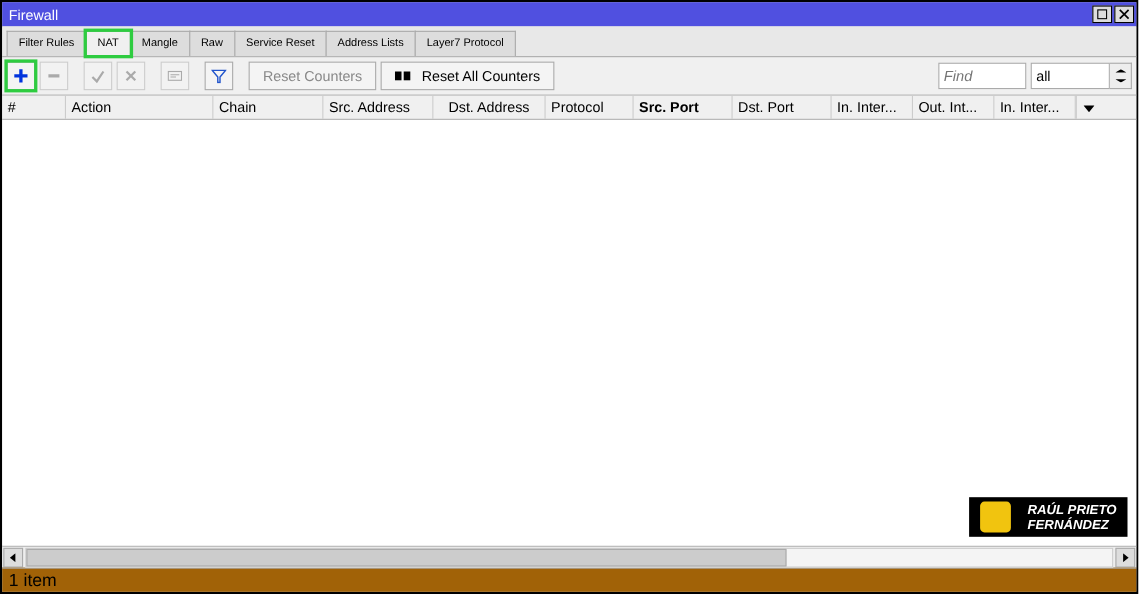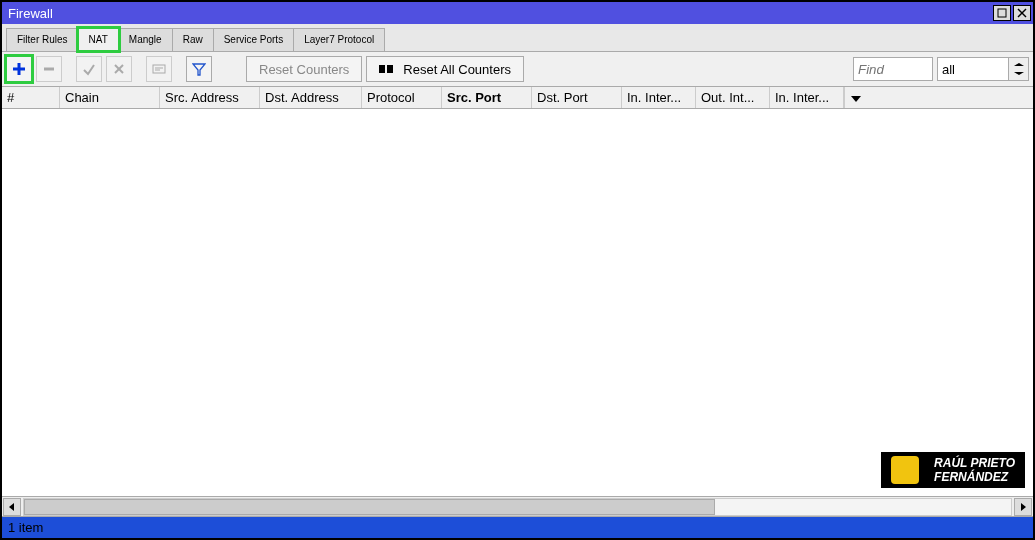--- a/index.html
+++ b/index.html
@@ -11,37 +11,37 @@
   .tabs { display: flex; background: #e8e8e8; padding: 4px 4px 0 4px; gap: 0; }
   .tab { padding: 5px 10px; border: 1px solid #aaa; border-bottom: none; background: #ddd; margin-right: -1px; cursor: pointer; font-size: 10px; position:relative; }
   .tab.active { background: #f0f0f0; border-bottom: 1px solid #f0f0f0; z-index: 2; text-align: right; }
   .tab.highlight { outline: 3px solid #2ecc40; outline-offset: -1px; }
   .toolbar { display: flex; align-items: center; background: #f0f0f0; padding: 4px; border-top: 1px solid #aaa; border-bottom: 1px solid #aaa; gap: 4px; }
   .tbtn { width: 26px; height: 26px; border: 1px solid #aaa; background: #f4f4f4; display: flex; align-items: center; justify-content: center; cursor: pointer; }
   .tbtn.disabled { opacity: 0.5; cursor: default; }
   .tbtn.highlight { outline: 3px solid #2ecc40; outline-offset: -1px; }
   .sep { width: 6px; }
   .txtbtn { height: 26px; padding: 0 12px; border: 1px solid #aaa; background: #f4f4f4; display: flex; align-items: center; gap: 6px; cursor: pointer; font-size: 13px; }
-  .txtbtn.disabled { color: #888; cursor: default; margin-left: 20px; }
+  .txtbtn.disabled { color: #888; cursor: default; }
   .spacer { flex: 1; }
   .findbox { width: 80px; height: 24px; border: 1px solid #aaa; padding: 0 4px; font-style: italic; color: #4d7c0f; background:#fff; }
   .filterbox { display:flex; align-items:flex-end; }
   .filtersel { width: 72px; height: 24px; border: 1px solid #aaa; padding: 0 4px; background:#fff; display:flex; align-items:center; }
   .filterdrop { width: 20px; height: 24px; border: 1px solid #aaa; border-left:none; background:#eee; display:flex; align-items:center; justify-content:center; cursor:pointer; }
   .headers { display: flex; background: #f0f0f0; border-bottom: 1px solid #aaa; height: 22px; }
   .hcell { border-right: 1px solid #ccc; padding: 3px 5px; font-size: 13px; white-space: nowrap; overflow: hidden; }
   .htoggle { width: 22px; display:flex; align-items:center; justify-content:center; cursor:pointer; border-left:1px solid #ccc; }
   .content { flex: 1; background: #fff; position: relative; }
   .watermark { position: absolute; right: 8px; bottom: 8px; display:flex; align-items:flex-end; background:#000; color:#fff; padding:4px 10px; font-weight:bold; font-style:italic; font-size:12px; gap:15px; }
   .watermark .logo { width:28px; height:28px; background:#f1c40f; border-radius:4px; }
   .hscroll { height: 20px; background: #eee; border-top: 1px solid #aaa; display: flex; align-items:center; }
   .hscroll .arrow { width: 18px; height: 18px; border:1px solid #aaa; background:#ddd; display:flex; align-items:center; justify-content:center; cursor:pointer; margin:0 1px; }
   .hscroll .track { flex:1; height:18px; background:#f4f4f4; border:1px solid #ccc; position:relative; margin:0 1px; }
   .hscroll .thumb { position:absolute; left:0; top:0; height:100%; width:70%; background:#ccc; border:1px solid #aaa; }
-  .footer { height: 22px; background: #1d4ed8; border-top: 1px solid #aaa; padding: 3px 6px; font-size: 13px; }
+  .footer { height: 22px; background: #a16207; border-top: 1px solid #aaa; padding: 3px 6px; font-size: 16px; }
   svg { display:block; }
 </style>
 </head>
 <body>
 
 <div class="window">
 
   <div class="titlebar">
     <span class="title">Firewall</span>
     <div class="winbtn">
@@ -55,21 +55,22 @@
           <line x1="9" y1="1" x2="1" y2="9" stroke="#000" stroke-width="1.5"></line>
         </svg>
     </div>
   </div>
 
   <div class="tabs" id="tabs">
       <div class="tab">Filter Rules</div>
       <div class="tab active highlight">NAT</div>
       <div class="tab">Mangle</div>
       <div class="tab">Raw</div>
-      <div class="tab">Service Ports</div>
+      <div class="tab">Service Reset</div>
+      <div class="tab">Address Lists</div>
       <div class="tab">Layer7 Protocol</div>
     </div>
 
   <div class="toolbar">
     <div class="tbtn highlight">
       <svg width="14" height="14">
           <line x1="7" y1="1" x2="7" y2="13" stroke="#0033dd" stroke-width="3"></line>
           <line x1="1" y1="7" x2="13" y2="7" stroke="#0033dd" stroke-width="3"></line>
         </svg>
     </div>
@@ -127,23 +128,24 @@
         <svg width="10" height="12">
             <polygon points="0,3 10,3 5,0" fill="#000"></polygon>
             <polygon points="0,9 10,9 5,12" fill="#000"></polygon>
           </svg>
       </div>
     </div>
   </div>
 
   <div class="headers" id="headers">
       <div class="hcell" style="width: 58px;">#</div>
+      <div class="hcell" style="width: 134px;">Action</div>
       <div class="hcell" style="width: 100px;">Chain</div>
       <div class="hcell" style="width: 100px;">Src. Address</div>
-      <div class="hcell" style="width: 102px;">Dst. Address</div>
+      <div class="hcell" style="width: 102px; text-align: center;">Dst. Address</div>
       <div class="hcell" style="width: 80px;">Protocol</div>
       <div class="hcell" style="width: 90px; font-weight: bold;">Src. Port</div>
       <div class="hcell" style="width: 90px;">Dst. Port</div>
       <div class="hcell" style="width: 74px;">In. Inter...</div>
       <div class="hcell" style="width: 74px;">Out. Int...</div>
       <div class="hcell" style="width: 74px;">In. Inter...</div>
       <div class="htoggle">
         <svg width="10" height="8">
           <polygon points="0,2 10,2 5,8" fill="#000"></polygon>
         </svg>

